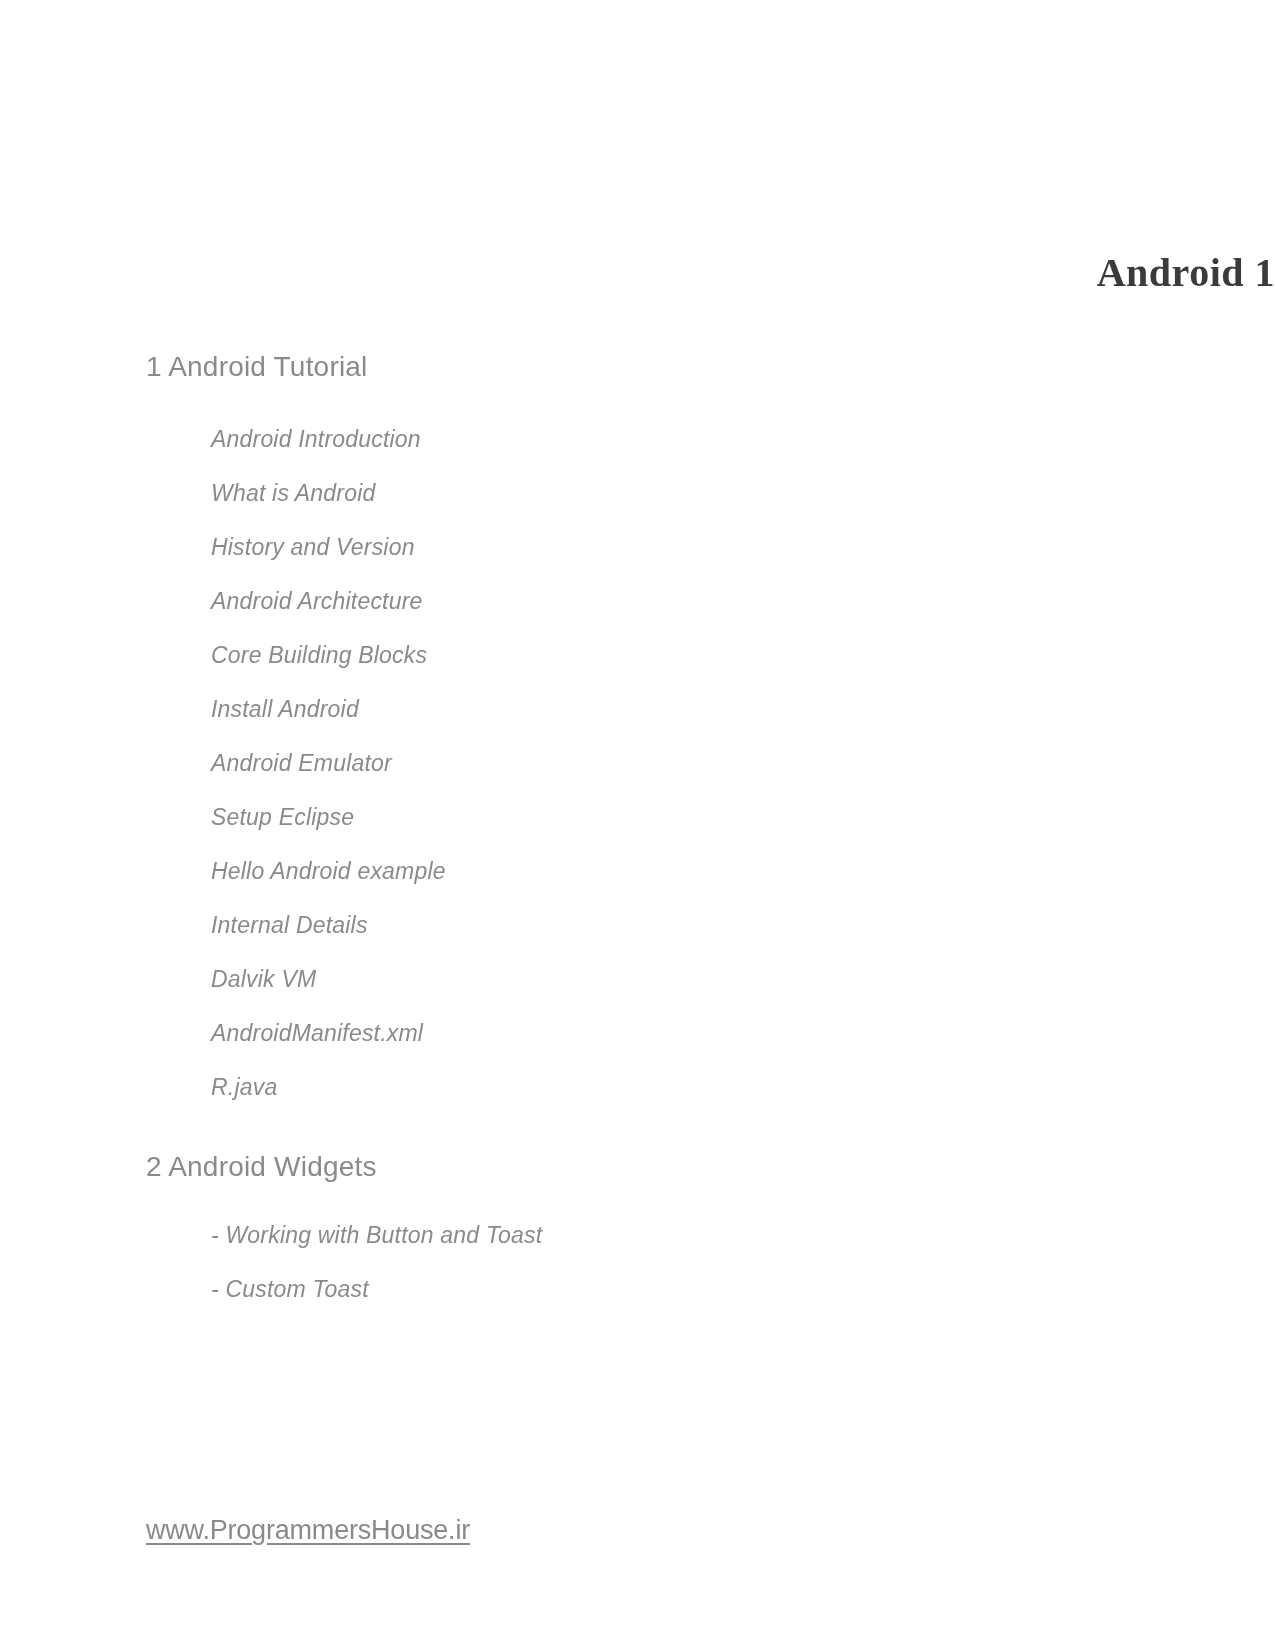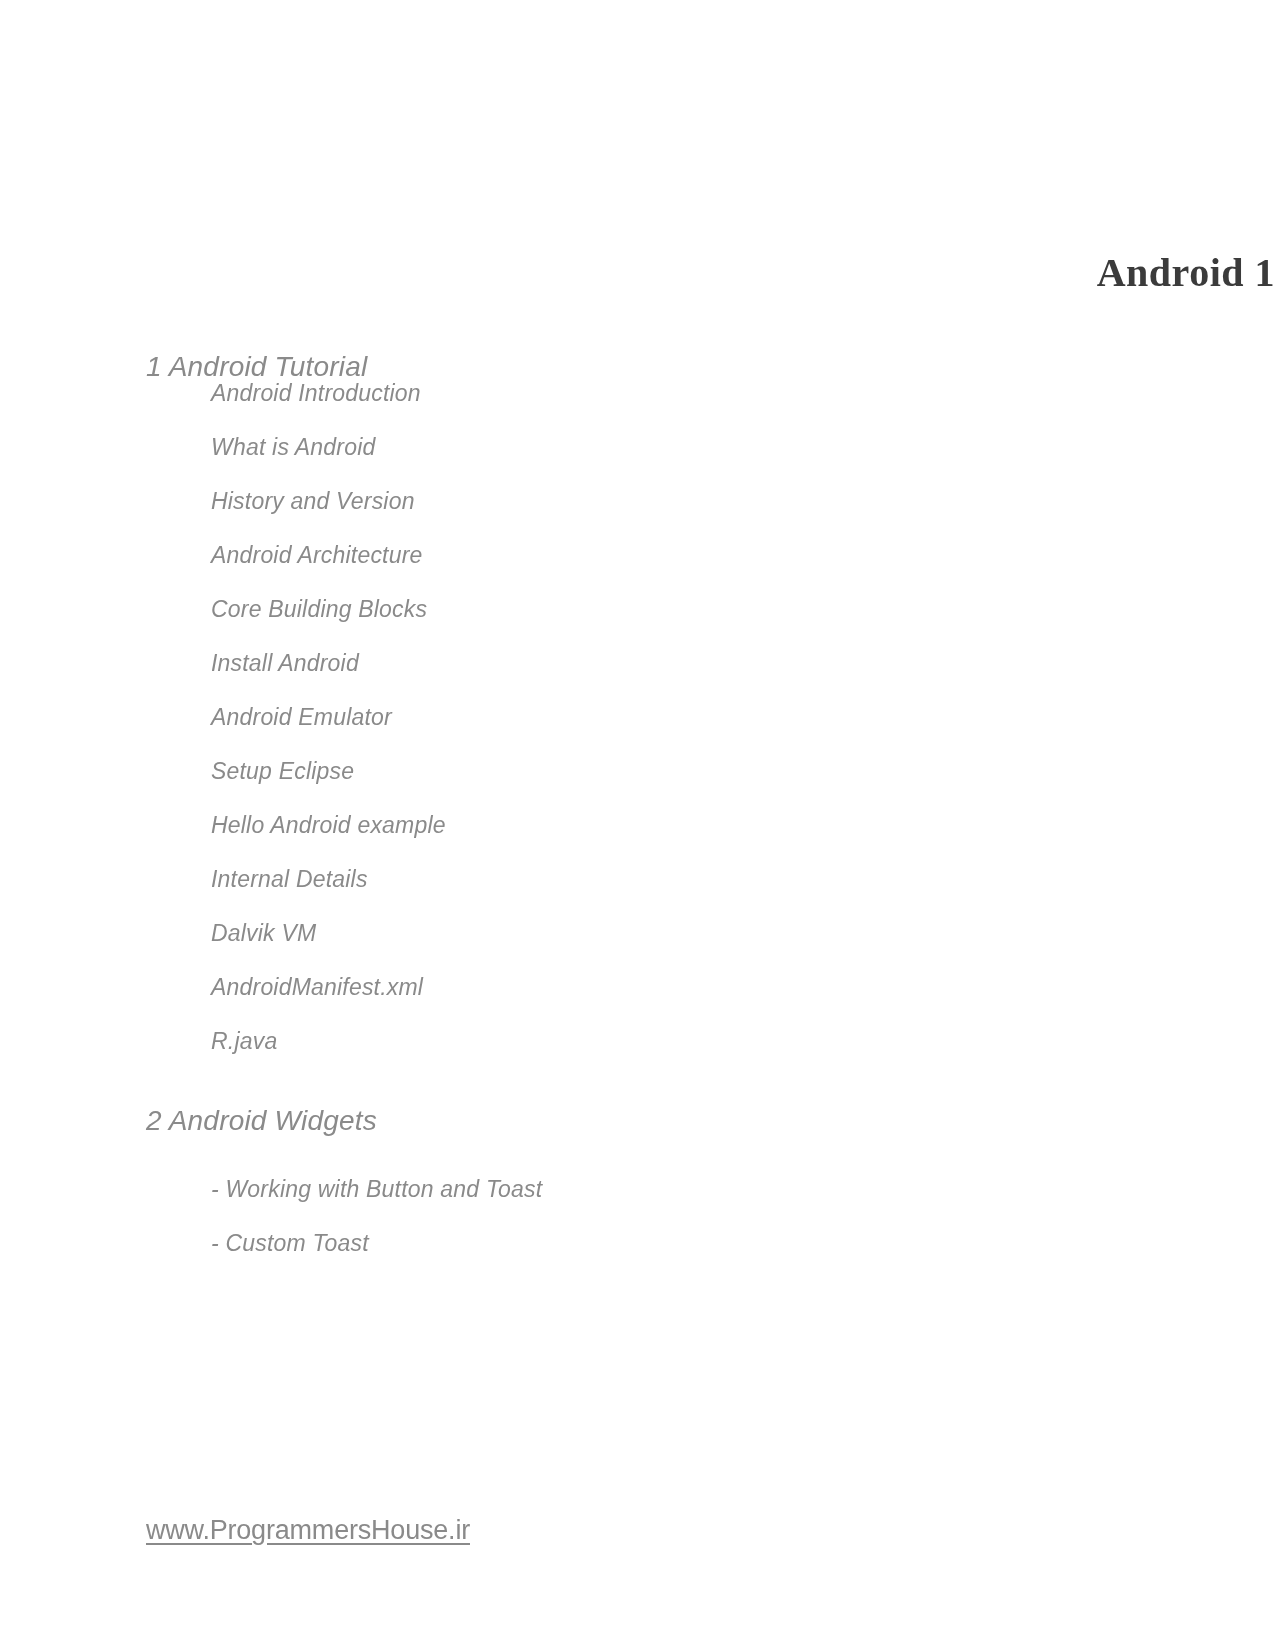--- a/index.html
+++ b/index.html
@@ -47,21 +47,20 @@
     left: 0;
     width: 1275px;
   }
 
   .section {
     position: relative;
   }
 
   .section-heading {
     font-family: "Liberation Sans", sans-serif;
-    font-style: italic;
     font-size: 28px;
     line-height: 30px;
     color: #8a8a8a;
     padding-left: 146px;
     letter-spacing: 0.2px;
   }
 
   .section-items {
     margin: 0;
     padding: 0;
@@ -74,21 +73,21 @@
     font-size: 23px;
     line-height: 23px;
     color: #8a8a8a;
     padding-left: 211px;
     letter-spacing: 0.2px;
     white-space: pre;
   }
 
   
   .section-1 .section-heading { margin-bottom: 0; }
-  .section-1 .section-items { }
+  .section-1 .section-items { margin-top: 46px; }
   .section-1 .section-item { margin-bottom: 31px; }
 
   
   .section-2 { margin-top: 53px; }
   .section-2 .section-items { margin-top: 42px; }
   .section-2 .section-item {
     padding-left: 211px;
     margin-bottom: 31px;
   }
 

